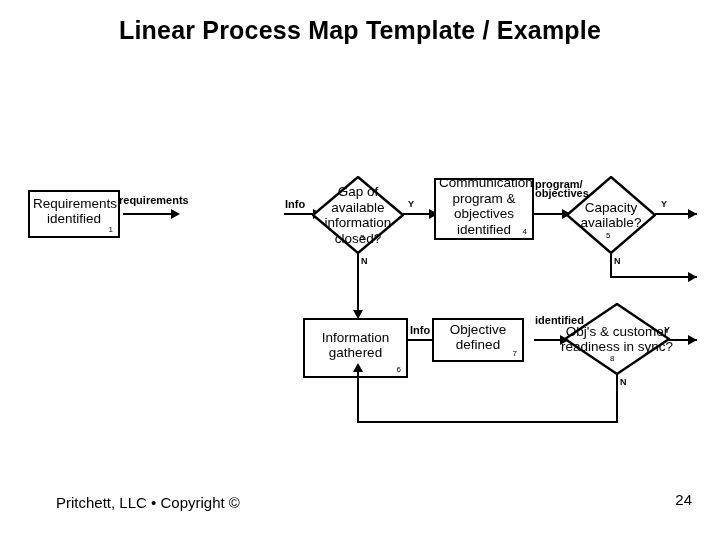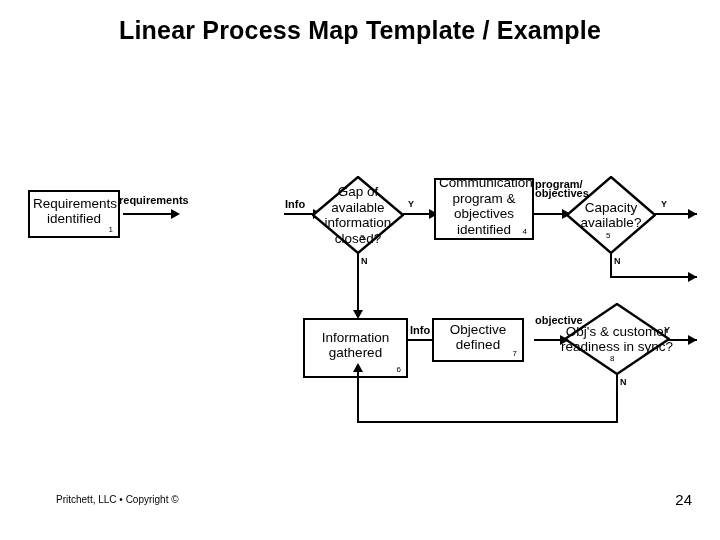--- a/index.html
+++ b/index.html
@@ -126,21 +126,21 @@
     line-height: 10px;
     font-weight: bold;
     color: #000000;
     white-space: nowrap;
   }
   
   #footer-copy {
     position: absolute;
     left: 56px;
     top: 494px;
-    font-size: 10px;
+    font-size: 15px;
     color: #000000;
     white-space: nowrap;
   }
   #footer-page {
     position: absolute;
     right: 28px;
     top: 491px;
     font-size: 15px;
     color: #000000;
   }
@@ -218,21 +218,21 @@
   <div class="arrow-r" style="left:438px; top:335px;"></div>
   <div class="elabel" style="left:410px; top:326px;">Info</div>
 
   <div class="pbox" style="left:432px; top:318px; width:92px; height:44px;">
     <span class="ptext">Objective defined</span>
     <span class="pnum">7</span>
   </div>
 
   <div class="hline" style="left:534px; top:339px; width:32px;"></div>
   <div class="arrow-r" style="left:560px; top:335px;"></div>
-  <div class="elabel" style="left:535px; top:316px;">objective</div>
+  <div class="elabel" style="left:535px; top:316px;">identified</div>
 
   <div class="diamond" style="left:564px; top:303px; width:106px; height:72px;">
     <svg class="dshape" viewBox="0 0 106 72" preserveAspectRatio="none">
       <polygon points="53,1 105,36 53,71 1,36" fill="none" stroke="#000000" stroke-width="2.4"></polygon>
     </svg>
     <div class="dlabel" style="padding-bottom:6px; width:124px; left:-9px;">Obj's &amp; customer readiness in sync?</div>
     <span class="dnum" style="left:46px; top:52px;">8</span>
   </div>
 
   <div class="hline" style="left:668px; top:339px; width:29px;"></div>

